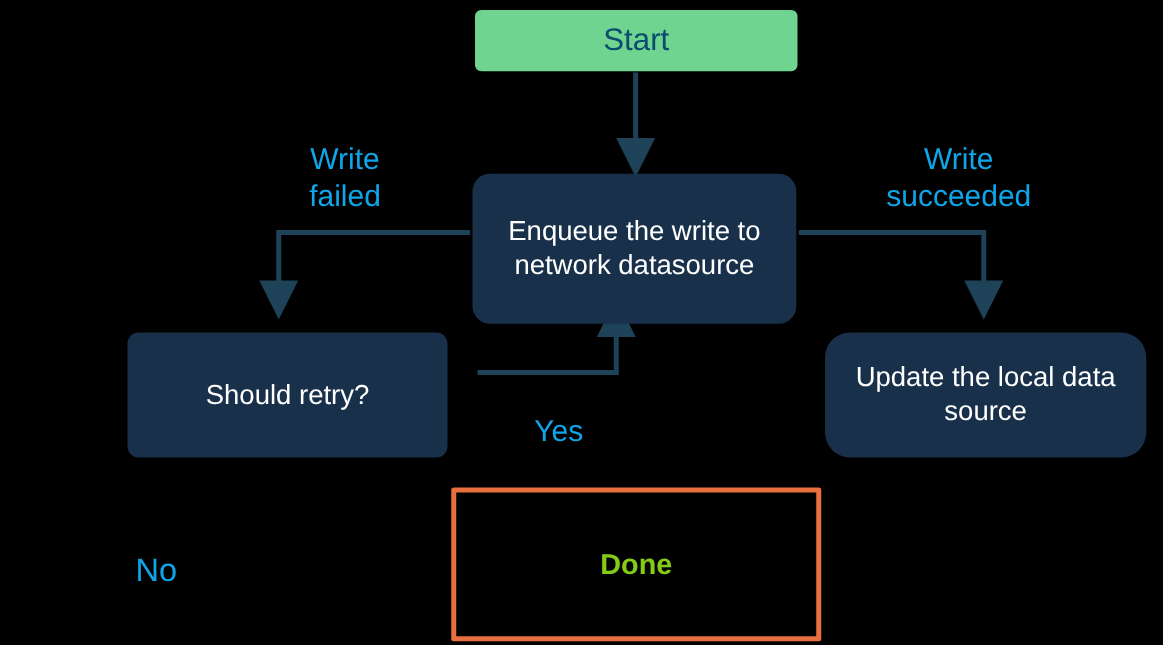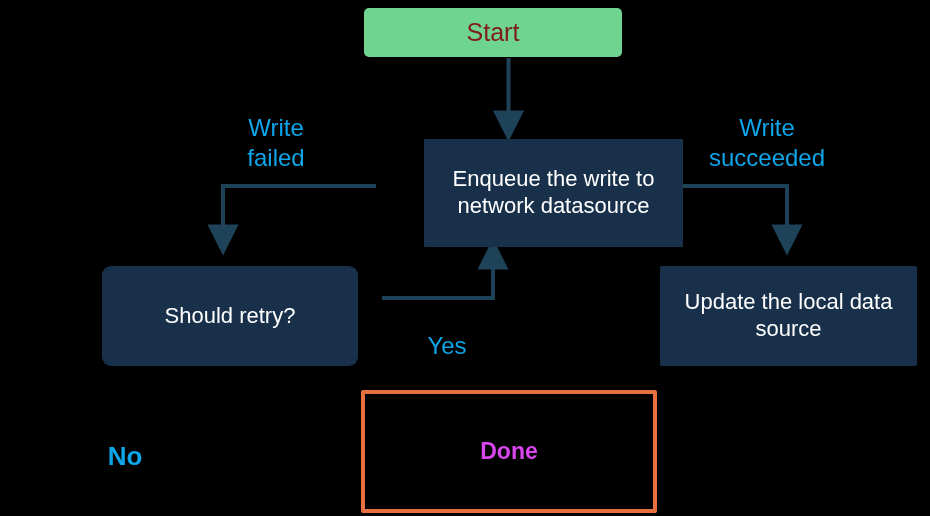--- a/index.html
+++ b/index.html
@@ -21,72 +21,71 @@
   .node {
     position: absolute;
     display: flex;
     align-items: center;
     justify-content: center;
     text-align: center;
     box-sizing: border-box;
     line-height: 1.22;
   }
   .node-start {
-    left: 364px;
+    left: 380px;
     top: 8px;
     width: 258px;
     height: 49px;
     background: #6FD490;
     border-radius: 5px;
-    color: #7f1d1d;
+    color: #0c4a6e;
     font-size: 25px;
   }
   .node-enqueue {
     left: 378px;
     top: 139px;
     width: 259px;
-    height: 108px;
+    height: 120px;
     background: #18304A;
-    border-radius: 1px;
+    border-radius: 14px;
     color: #FFFFFF;
     font-size: 22px;
     padding: 0 14px;
-    margin-left: 46px;
   }
   .node-retry {
     left: 102px;
     top: 266px;
     width: 256px;
     height: 100px;
     background: #18304A;
     border-radius: 9px;
     color: #FFFFFF;
     font-size: 22px;
     padding: 16px 14px;
   }
   .node-update {
     left: 660px;
     top: 266px;
     width: 257px;
     height: 100px;
     background: #18304A;
-    border-radius: 2px;
+    border-radius: 20px;
     color: #FFFFFF;
     font-size: 22px;
     padding: 0 14px;
   }
   .node-done {
     left: 361px;
     top: 390px;
     width: 296px;
     height: 123px;
     background: transparent;
     border: 4px solid #E8703F;
     border-radius: 2px;
-    color: #d946ef;
+    color: #84cc16;
     font-size: 23px;
     font-weight: bold;
   }
   .edge-label {
     position: absolute;
     color: #0ea5e9;
     text-align: center;
     line-height: 1.25;
     white-space: pre-line;
   }
@@ -107,21 +106,21 @@
     top: 331px;
     width: 110px;
     font-size: 24px;
     font-weight: normal;
   }
   .label-no {
     left: 70px;
     top: 440px;
     width: 110px;
     font-size: 26px;
-    font-weight: bold;
+    font-weight: normal;
   }
   #edges {
     position: absolute;
     left: 0;
     top: 0;
     width: 930px;
     height: 516px;
     pointer-events: none;
   }
 </style>

